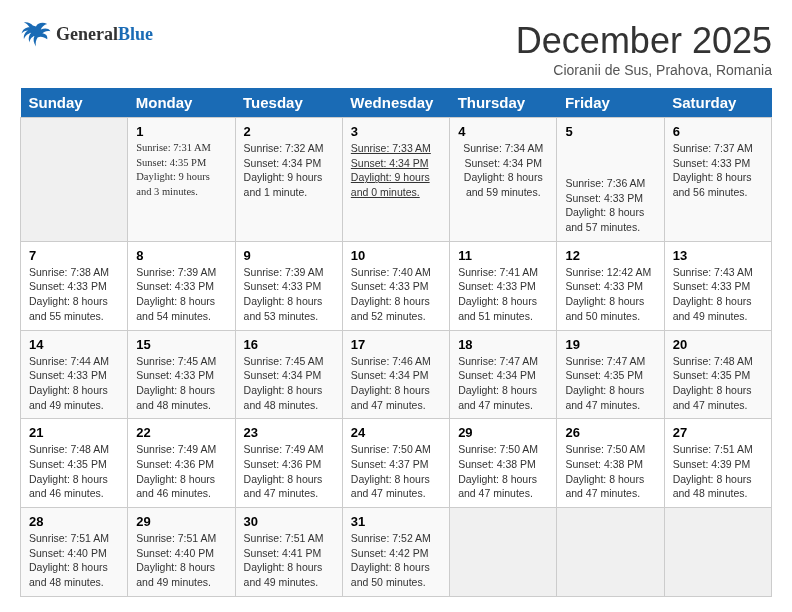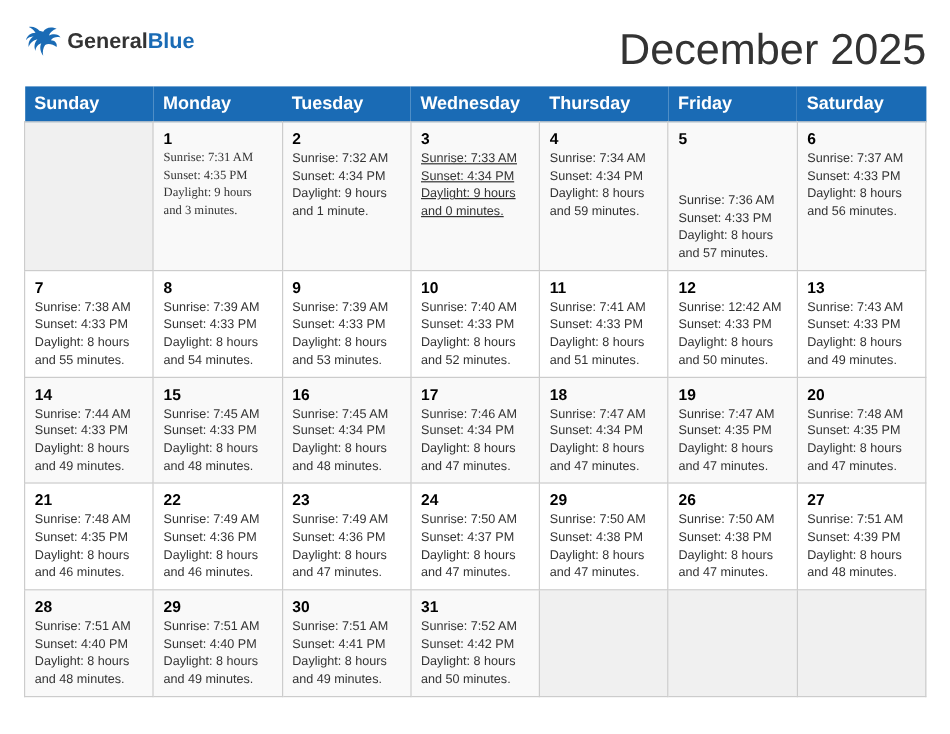--- a/index.html
+++ b/index.html
@@ -13,20 +13,21 @@
     .header {
       display: flex;
       justify-content: space-between;
       align-items: flex-start;
       margin-bottom: 10px;
     }
     .logo {
       display: flex;
       align-items: center;
       gap: 4px;
+      font-family: Liberation Serif, serif;
     }
     .logo-bird {
       width: 32px;
       height: 28px;
     }
     .title-block {
       text-align: right;
     }
     .month-title {
       font-size: 36px;
@@ -85,20 +86,21 @@
   <div class="logo">
     <svg class="logo-bird" viewBox="0 0 40 35" xmlns="http://www.w3.org/2000/svg">
       <path d="M20,8 C22,4 28,2 34,5 C30,6 27,9 26,12 C30,10 36,10 38,14 C34,13 30,14 28,17 C32,17 35,20 34,24 C30,21 25,20 22,22 C20,25 19,29 20,33 C17,29 16,24 18,20 C15,21 12,24 12,28 C10,24 11,19 14,16 C10,17 6,20 5,24 C4,20 6,15 10,13 C7,13 4,14 2,17 C3,12 7,9 12,9 C10,6 8,4 5,3 C9,2 14,4 16,7 Z" fill="#1a6bb5"></path>
     </svg>
     <div>
       <div style="font-size:18px;font-weight:bold;color:#333;">General<span style="color:#1a6bb5;">Blue</span></div>
     </div>
   </div>
   <div class="title-block">
     <div class="month-title">December 2025</div>
+    <div class="location">Cioranii de Sus, Prahova, Romania</div>
   </div>
 </div>
 
 <table>
   <thead>
     <tr>
     <th>Sunday</th>
         <th>Monday</th>
         <th>Tuesday</th>
         <th>Wednesday</th>
@@ -126,21 +128,21 @@
         </td>
         <td>
           <span class="day-num">3</span>
           <div class="day-info" style="white-space: pre-line; text-decoration: underline;">Sunrise: 7:33 AM
 Sunset: 4:34 PM
 Daylight: 9 hours
 and 0 minutes.</div>
         </td>
         <td>
           <span class="day-num">4</span>
-          <div class="day-info" style="white-space: pre-line;">Sunrise: 7:34 AM
+          <div class="day-info" style="white-space: pre-line; text-align: center;">Sunrise: 7:34 AM
 Sunset: 4:34 PM
 Daylight: 8 hours
 and 59 minutes.</div>
         </td>
         <td>
           <span class="day-num">5</span>
           <div class="day-info" style="white-space: pre-line; margin-top: 37px;">Sunrise: 7:36 AM
 Sunset: 4:33 PM
 Daylight: 8 hours
 and 57 minutes.</div>

